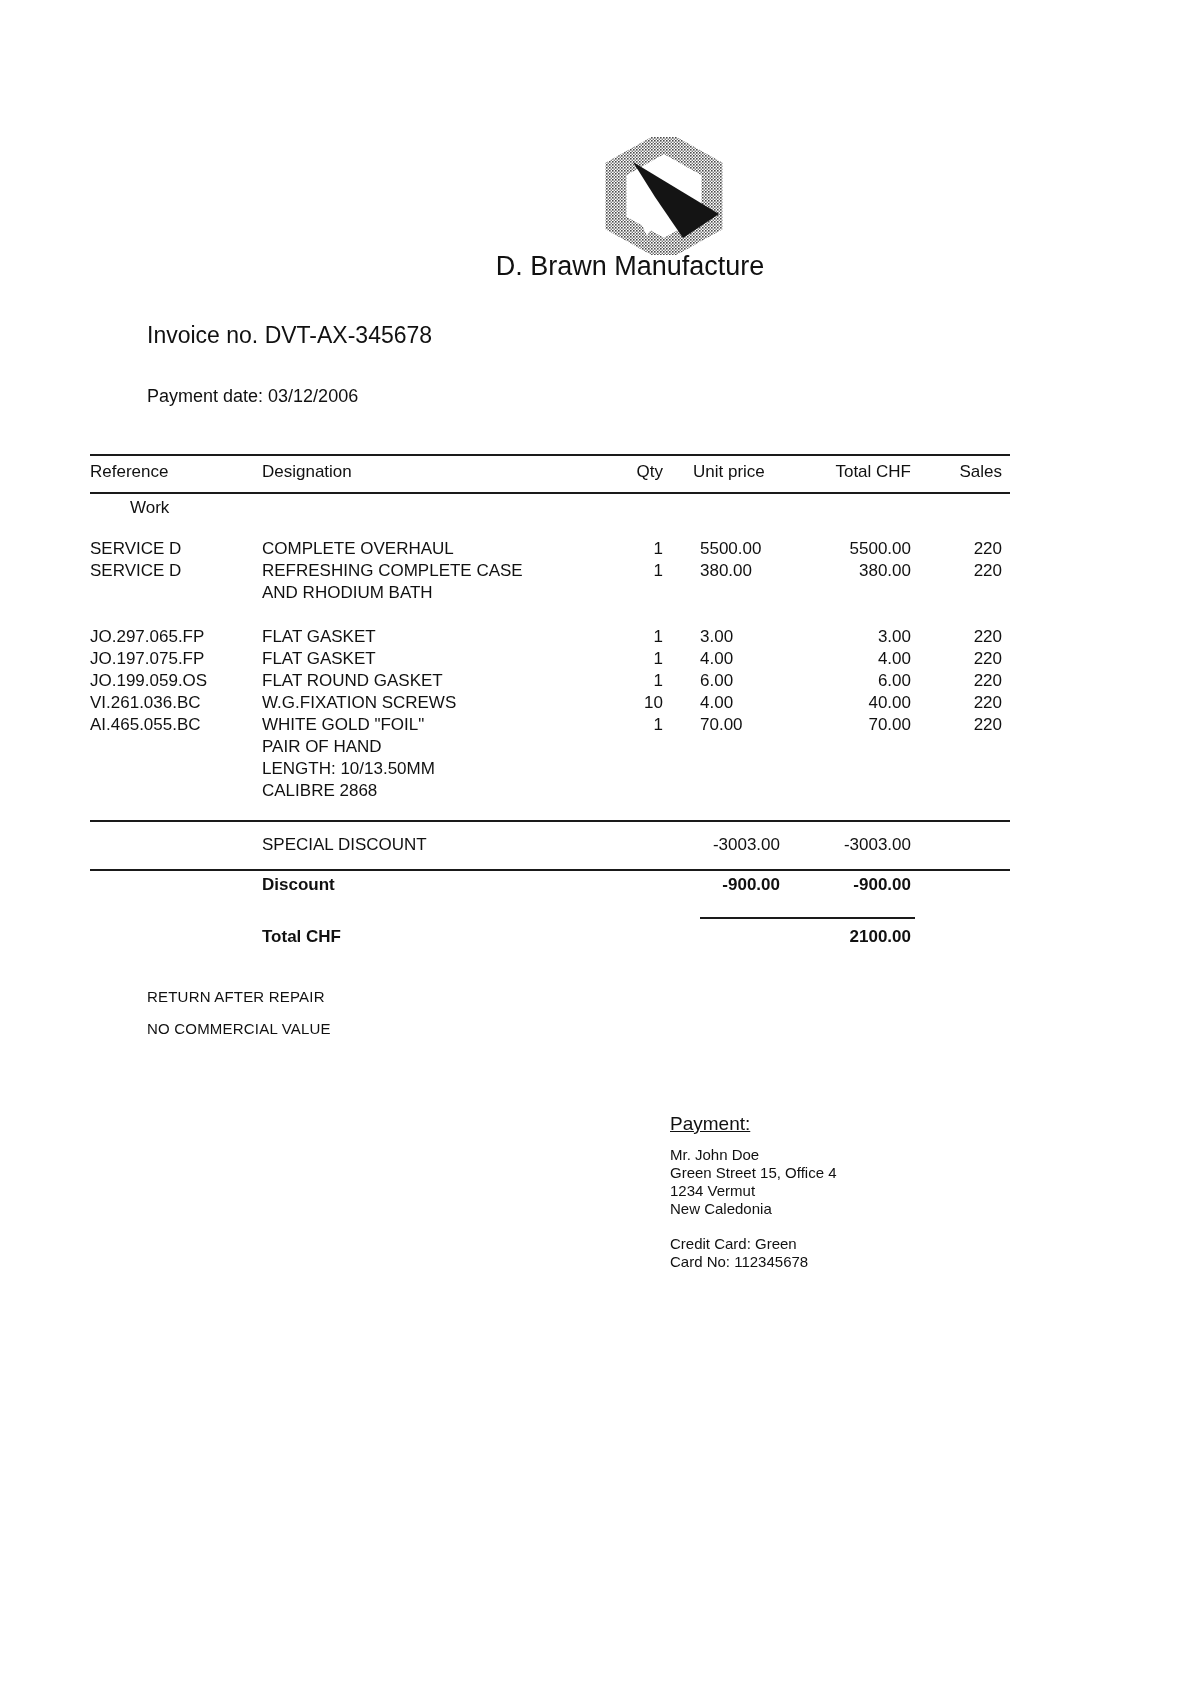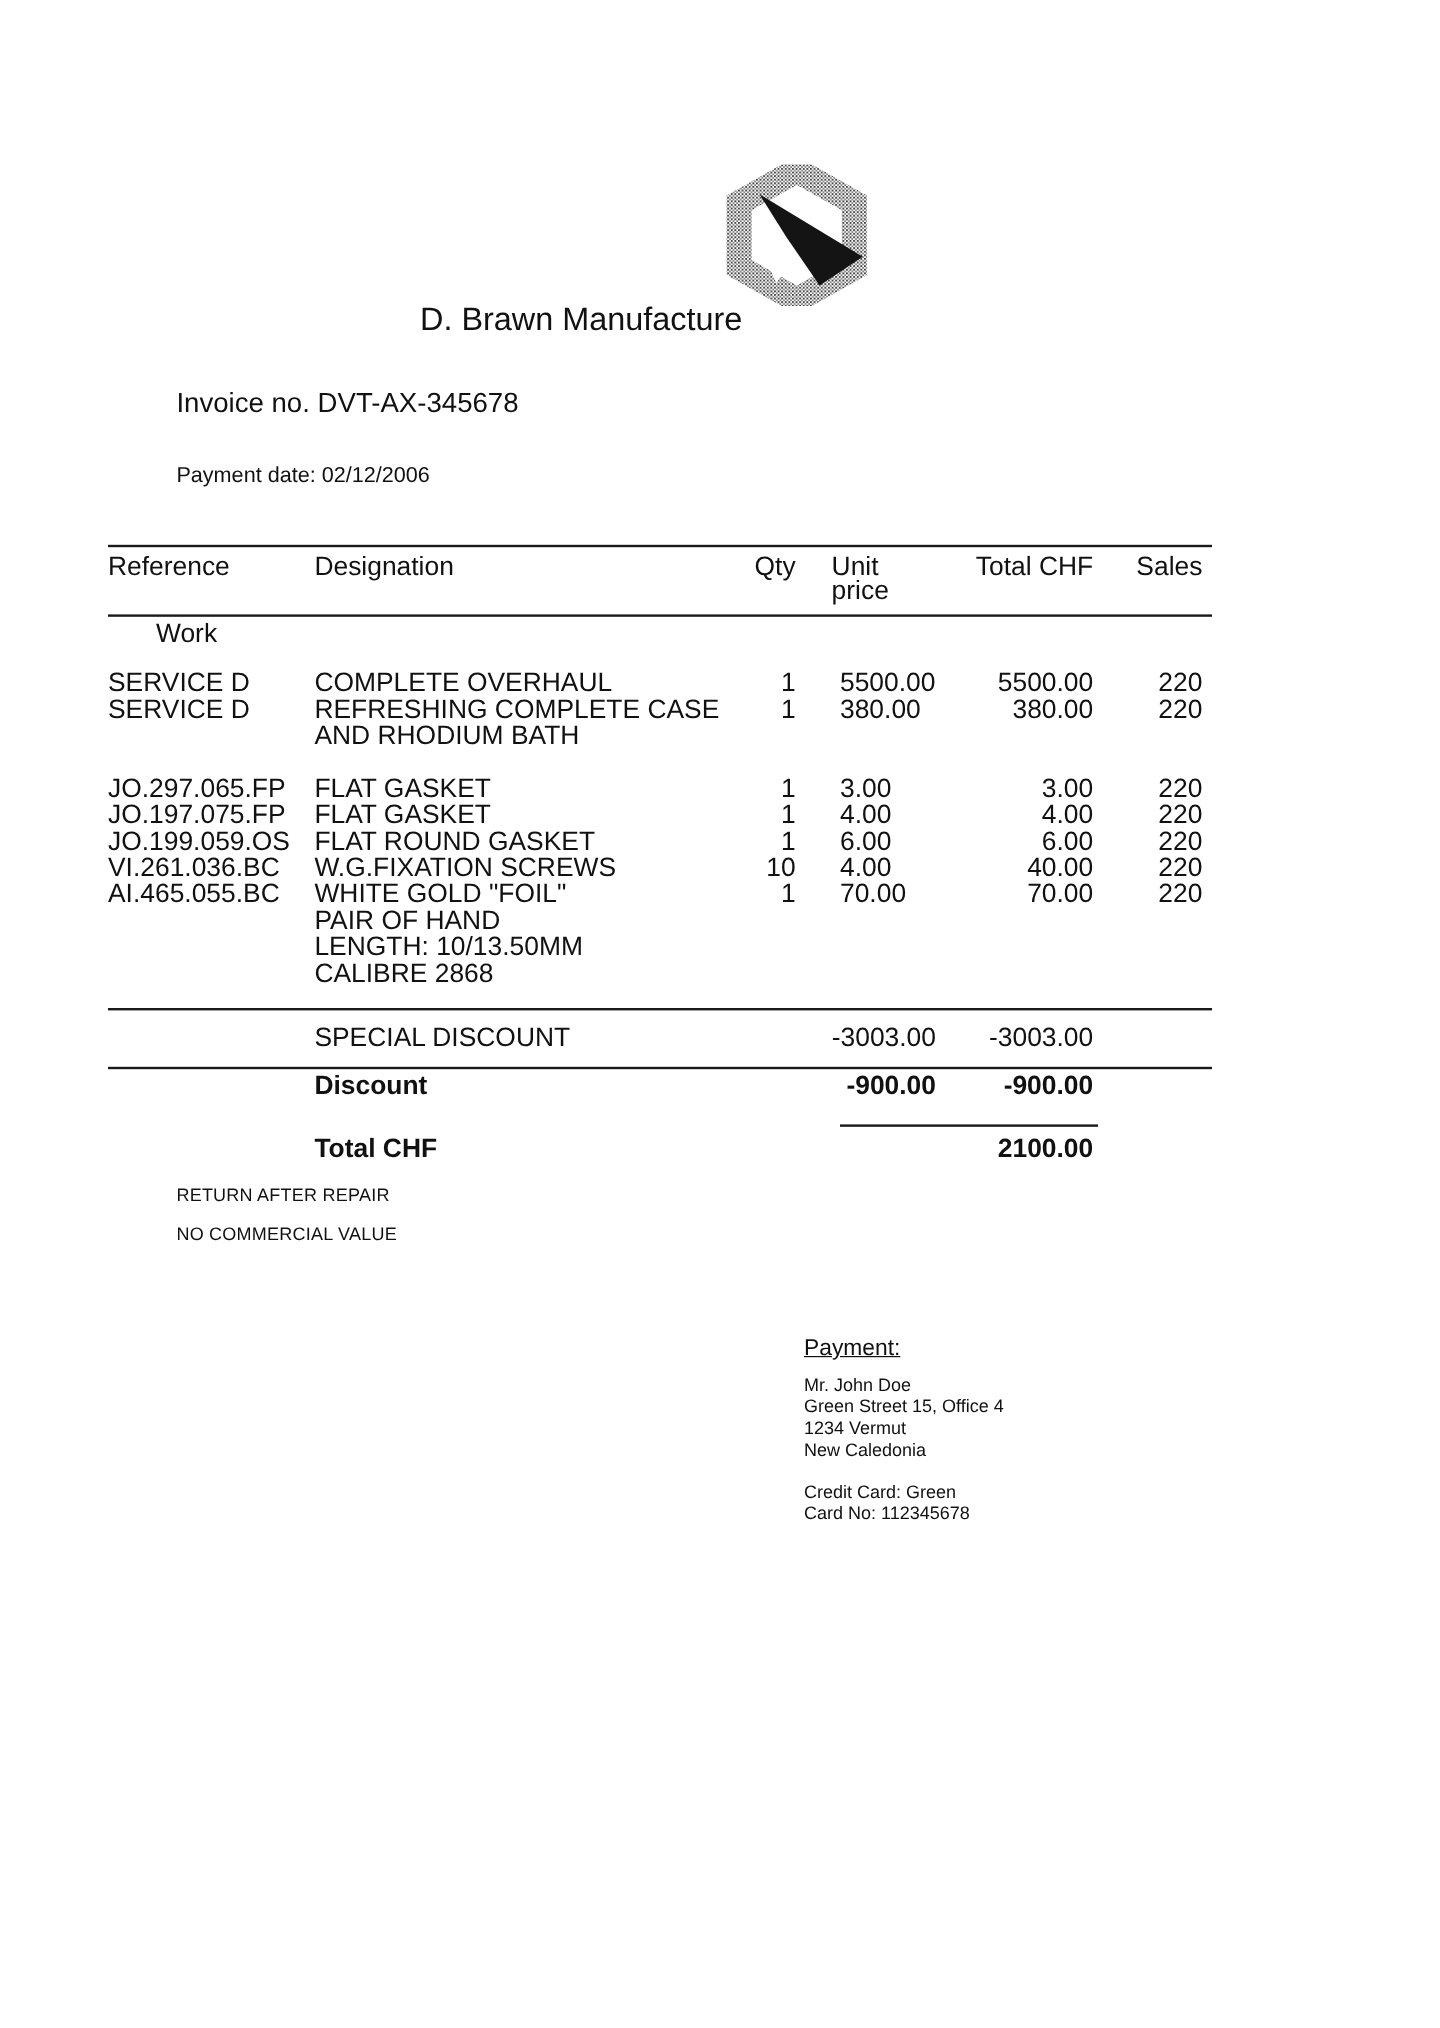--- a/index.html
+++ b/index.html
@@ -2,25 +2,25 @@
 <html><head>
 <meta charset="utf-8">
 <style>
   html,body{margin:0;padding:0;background:#fff;}
   body{width:1200px;height:1690px;position:relative;overflow:hidden;
        font-family:"Liberation Sans","DejaVu Sans",sans-serif;color:#111;}
   .abs{position:absolute;}
   
   .logo-wrap{left:597px;top:137px;width:135px;height:118px;}
   
-  .company{left:350px;top:250px;width:560px;font-size:27px;line-height:32px;}
+  .company{left:350px;top:250px;width:560px;text-align:center;font-size:27px;line-height:32px;}
   .invoice-no{left:147px;top:322px;font-size:23px;line-height:26px;}
   .pay-date{left:147px;top:385px;font-size:18px;line-height:22px;}
   
-  .table{left:90px;top:454px;width:920px;font-size:22px;}
+  .table{left:90px;top:454px;width:920px;font-size:17px;}
   .hline{height:0;border-top:2px solid #1a1a1a;}
   .trow{display:grid;grid-template-columns:172px 340px 61px 117px 135px 95px;}
   .thead{padding-top:6px;line-height:20px;margin-bottom:10px;}
   .c-qty{text-align:right;}
   .c-unit{padding-left:37px;}
   .c-unit-h{padding-left:30px;}
   .c-total{text-align:right;padding-right:4px;}
   .c-sales{text-align:right;padding-right:8px;}
   .section-title{line-height:20px;margin-left:40px;}
   .st-work{margin-top:4px;}
@@ -62,21 +62,21 @@
         </pattern>
       </defs>
       <polygon points="67,5 115,32 115,86 67,113 19,86 19,32" fill="none" stroke="url(#dither)" stroke-width="21"></polygon>
       <polygon points="50,27 74,60 50,99 33,61" fill="#ffffff"></polygon>
       <polygon points="36,25 122,77 86,101 58,60" fill="#141414"></polygon>
     </svg>
   </div>
 
   <div class="abs company">D. Brawn Manufacture</div>
   <div class="abs invoice-no">Invoice no. DVT-AX-345678</div>
-  <div class="abs pay-date">Payment date: 02/12/2006</div>
+  <div class="abs pay-date">Payment date: 03/12/2006</div>
 
   <div class="abs table">
     <div class="hline"></div>
 
     <div class="trow thead">
       <div>Reference</div>
       <div>Designation</div>
       <div class="c-qty">Qty</div>
       <div class="c-unit c-unit-h">Unit price</div>
       <div class="c-total">Total CHF</div>

